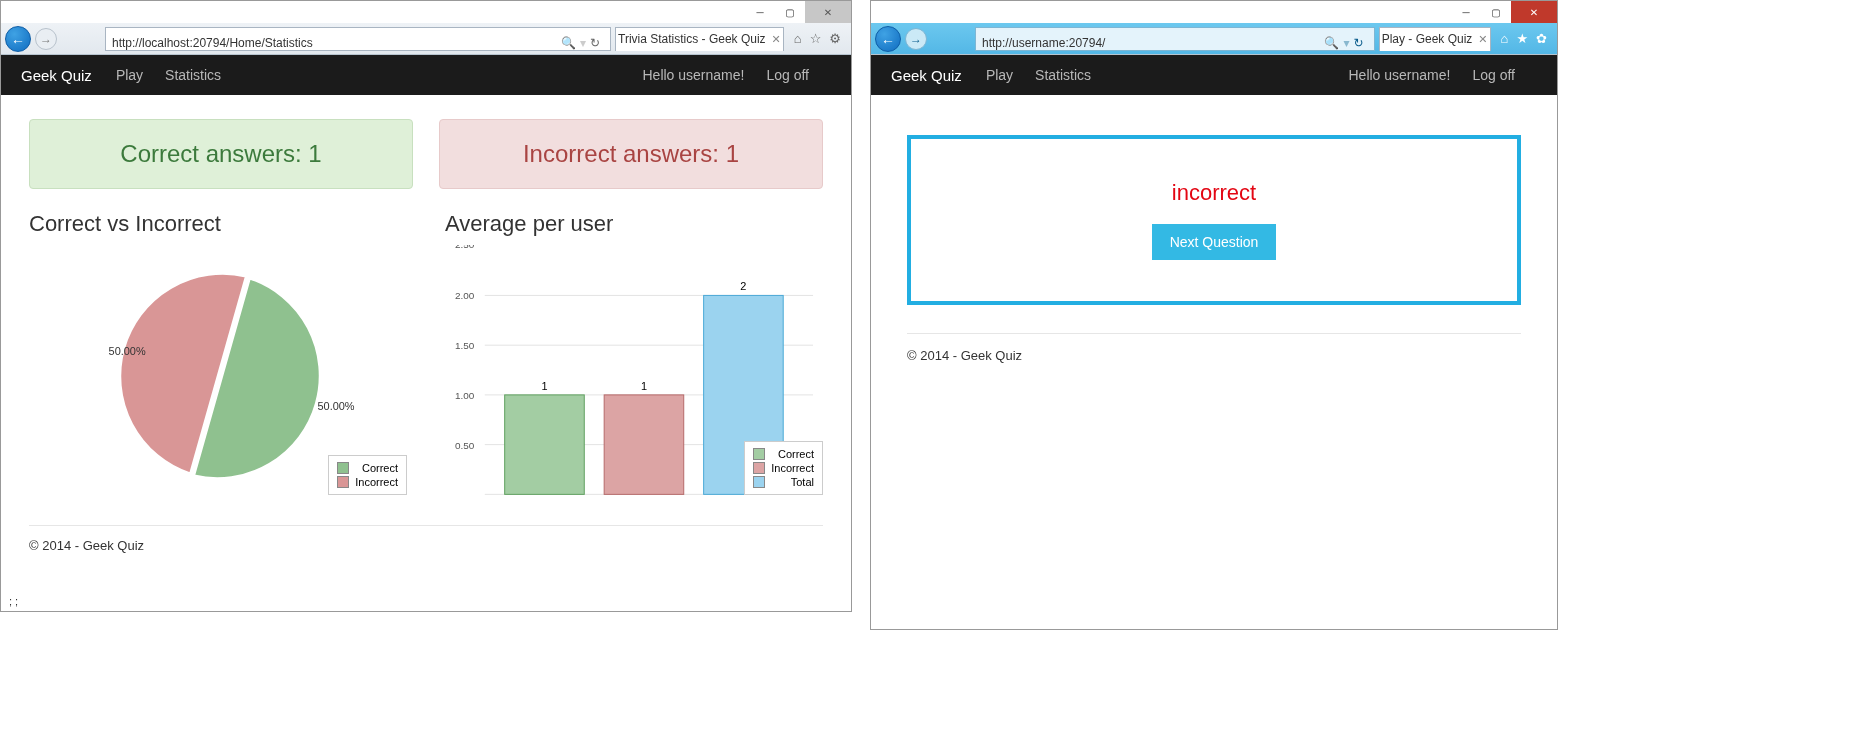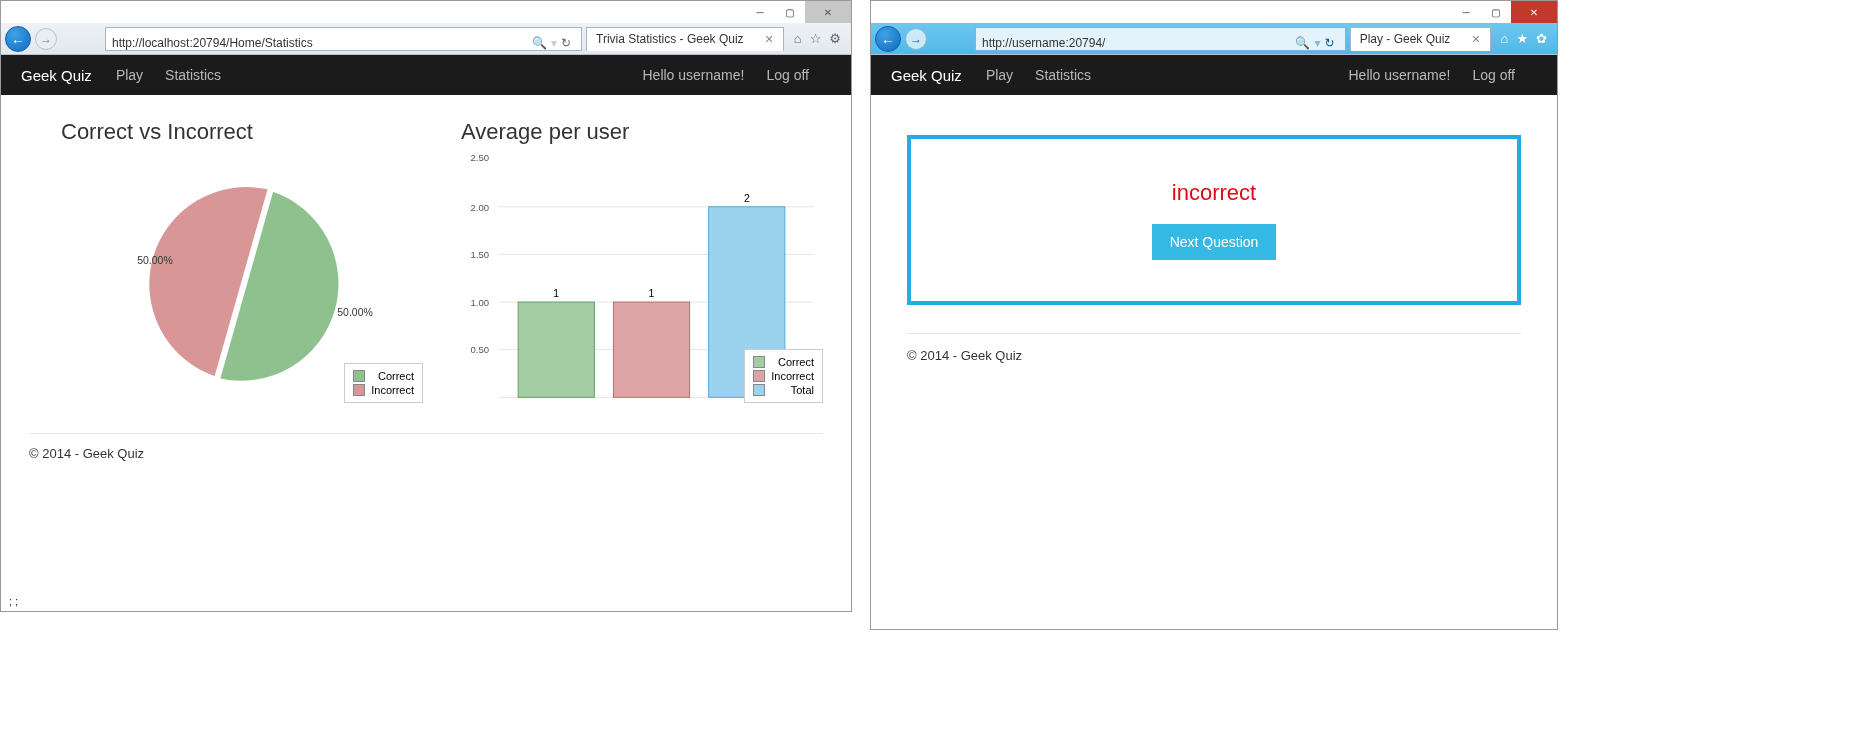--- a/index.html
+++ b/index.html
@@ -17,39 +17,39 @@
 
   
   .addr-row { height: 32px; background: linear-gradient(#eef2f6,#e2e8ee); display:flex; align-items:center; padding:0 4px; gap:4px; border-bottom:1px solid #b7c4cf; }
   .addr-row.blue { background: linear-gradient(#6cc8ef,#53b7e6); }
   .nav-btn { width:26px; height:26px; border-radius:50%; background:radial-gradient(circle at 35% 30%, #3fa2e4, #0f6cc0); border:1px solid #0d5da6; display:flex; align-items:center; justify-content:center; color:#fff; font-size:14px; }
   .nav-fwd { width:22px; height:22px; border-radius:50%; background:#e9eef3; border:1px solid #b8c2cc; display:flex; align-items:center; justify-content:center; color:#777; font-size:12px; }
   .url-box { flex:1; height:24px; background:#fff; border:1px solid #a9b5c2; display:flex; align-items:flex-end; padding:0 6px; font-size:12px; color:#333;margin-left:44px; }
   .url-box.blue-border { background:#e4f3fb; border:1px solid #7db6d4; }
   .search-icons { display:flex; gap:4px; color:#666; font-size:12px; padding:0 4px; }
   .tab-strip { display:flex; align-items:center; }
-  .ie-tab { height:24px; background:#fff; border:1px solid #a9b5c2; border-bottom:none; display:flex; align-items:center; padding:0 9px; font-size:12px; color:#333; gap:21px; }
+  .ie-tab { height:24px; background:#fff; border:1px solid #a9b5c2; border-bottom:none; display:flex; align-items:center; padding:0 2px; font-size:12px; color:#333; gap:6px; }
   .ie-tab .x { color:#888; font-size:11px; }
   .right-icons { display:flex; gap:8px; color:#666; font-size:13px; padding:0 6px; }
   .addr-row.blue .right-icons, .addr-row.blue .nav-fwd, .addr-row.blue .search-icons { color:#065a8a; }
   .addr-row.blue .right-icons { color:#fff; }
 
   
   .appnav { height:40px; background:#1b1b1b; color:#cfcfcf; display:flex; align-items:center; padding:0 20px; font-size:14px; }
   .brand { color:#fff; font-size:15px; margin-right:24px; }
   .appnav a { color:#b8b8b8; text-decoration:none; margin-right:22px; font-size:14px; }
   .appnav .spacer { flex:1; }
 
   
   .content { padding: 24px 28px; }
   .two-cards { display:flex; gap:26px; margin-bottom:22px; }
   .card-green, .card-red { flex:1; height:70px; border-radius:4px; display:flex; align-items:center; justify-content:center; font-size:24px; }
   .card-green { background:#dff0d8; color:#3c7a3c; border:1px solid #c8e0bf; }
   .card-red   { background:#f2dede; color:#a94442; border:1px solid #e7caca; }
-  .two-cols { display:flex; gap:38px;margin-left:32px; }
+  .two-cols { display:flex; gap:38px; }
   .col { flex:1; }
   .col h3 { font-size:22px; font-weight:500; color:#333; margin-bottom:8px; }
   .chart-box { height:260px; position:relative; }
   .chart-box svg { width:100%; height:100%; }
   .legend { position:absolute; right:0; bottom:10px; background:#fff; border:1px solid #ccc; padding:4px 8px; font-size:11px; }
   .legend div { display:flex; align-items:center; gap:6px; margin:2px 0;justify-content:space-between; }
   .legend .sw { width:12px; height:12px; border:1px solid #888; }
 
   .hr { border:none; border-top:1px solid #e6e6e6; margin:20px 0 12px; }
   .footer-txt { font-size:13px; color:#333; }
@@ -109,20 +109,28 @@
   <div class="appnav">
     <span class="brand">Geek Quiz</span>
     <a href="#">Play</a>
     <a href="#">Statistics</a>
     <span class="spacer"></span>
     <a href="#">Hello username!</a>
     <a href="#">Log off</a>
   </div>
 
   <div class="content">
+    <div class="two-cards">
+      <div class="card-green">
+        <span>Correct answers: 1</span>
+      </div>
+      <div class="card-red">
+        <span>Incorrect answers: 1</span>
+      </div>
+    </div>
 
     <div class="two-cols">
 
       <div class="col">
         <h3>Correct vs Incorrect</h3>
         <div class="chart-box">
           <svg viewBox="0 0 380 260">
 
             <path d="M190,130 L218,31 A103,103 0 0,0 162,229 Z" fill="#d99696" stroke="#fff" stroke-width="2"></path>
 

